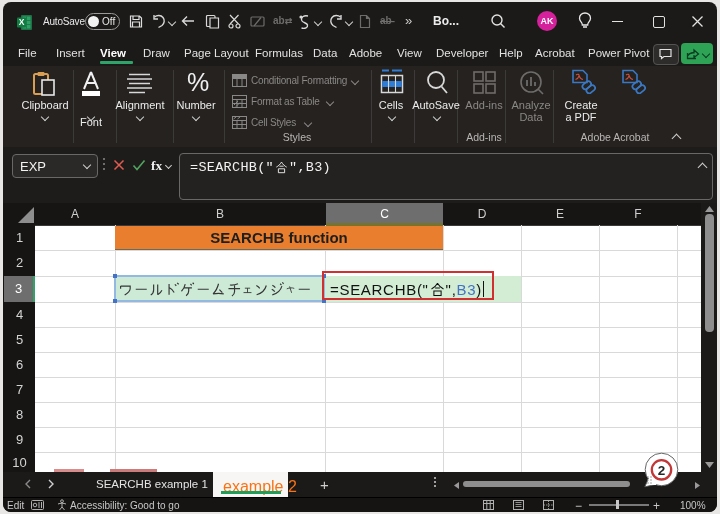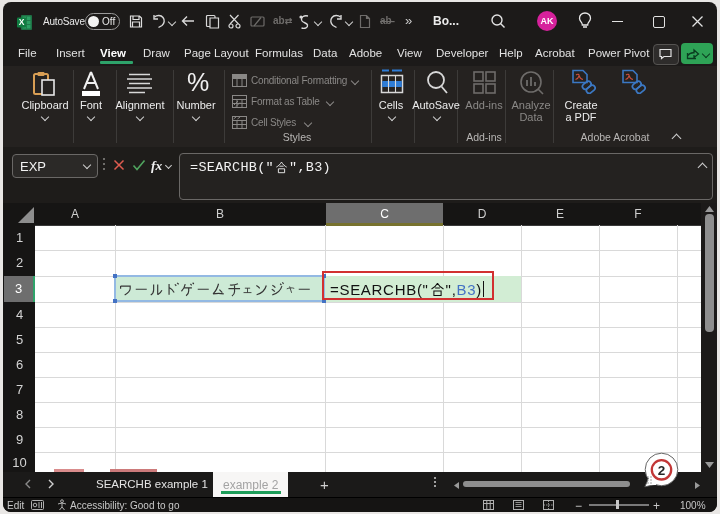--- a/index.html
+++ b/index.html
@@ -132,21 +132,21 @@
           <rect x="3" y="3" width="14" height="20" rx="1.5" fill="none" stroke="#D89E54" stroke-width="2"></rect>
           <rect x="6.5" y="1" width="7" height="4" rx="1" fill="#D89E54"></rect>
           <rect x="11" y="9" width="12" height="15" fill="#252220" stroke="#e8e8e8" stroke-width="1.6"></rect>
         </svg>
 <div class="ilabel" style="left:13px;top:99px;width:64px;">Clipboard</div>
 <span class="chev abs" style="left:42px;top:114px;"></span>
 <svg class="abs" style="left:79px;top:70px" width="24" height="28" viewBox="0 0 24 28">
           <path d="M12 2 L5 19 M12 2 L19 19 M7.5 13 H16.5" fill="none" stroke="#f0f0f0" stroke-width="2"></path>
           <rect x="3" y="21" width="18" height="5" fill="#fff"></rect>
         </svg>
-<div class="ilabel" style="left:63px;top:99px;width:56px;">Font</div>
+<div class="ilabel" style="left:63px;top:116px;width:56px;">Font</div>
 <span class="chev abs" style="left:88px;top:114px;"></span>
 <svg class="abs" style="left:123px;top:73px" width="33" height="22" viewBox="0 0 33 22">
           <path d="M6 1.5 H27 M4 6 H29 M6 10.5 H27 M4 15 H29 M6 19.5 H22" stroke="#d8d8d8" stroke-width="1.7"></path>
         </svg>
 <div class="ilabel" style="left:108px;top:99px;width:64px;">Alignment</div>
 <span class="chev abs" style="left:137px;top:114px;"></span>
 <div class="abs" style="left:178px;top:68px;width:40px;height:30px;color:#f0f0f0;font-size:25px;text-align:center;">%</div>
 <div class="ilabel" style="left:166px;top:99px;width:60px;">Number</div>
 <span class="chev abs" style="left:193px;top:114px;"></span>
 <svg class="abs" style="left:232px;top:74px" width="15" height="13" viewBox="0 0 15 13">
@@ -223,21 +223,21 @@
 <div class="abs" style="left:12px;top:154px;width:84px;height:22px;background:#2B2927;border:1px solid #6A6866;border-radius:4px;"></div>
 <div class="abs" style="left:20px;top:159px;font-size:13px;color:#f2f2f2;">EXP</div>
 <span class="chev abs" style="left:84px;top:162px;"></span>
 <div class="abs" style="left:103px;top:158px;width:2px;height:2px;background:#8a8886;border-radius:50%;box-shadow:0 5px 0 #8a8886,0 10px 0 #8a8886;"></div>
 <svg class="abs" style="left:113px;top:159px" width="12" height="12" viewBox="0 0 12 12">
           <path d="M1.5 1.5 L10.5 10.5 M10.5 1.5 L1.5 10.5" stroke="#E05C50" stroke-width="1.5"></path>
         </svg>
 <svg class="abs" style="left:132px;top:159px" width="14" height="12" viewBox="0 0 14 12">
           <path d="M1.5 6.5 L5 10.5 L12.5 1.5" fill="none" stroke="#4FA35E" stroke-width="1.6"></path>
         </svg>
-<div class="abs" style="left:151px;top:158px;font-size:13.5px;color:#f0f0f0;font-style:italic;font-family:'Liberation Serif',serif;font-weight:bold;">fx</div>
+<div class="abs" style="left:151px;top:158px;font-size:13.5px;color:#f0f0f0;font-family:'Liberation Serif',serif;font-weight:bold;">fx</div>
 <span class="chev abs" style="left:166px;top:163px;width:4px;height:4px;"></span>
 <div class="abs" style="left:179px;top:153px;width:532px;height:45px;background:#242220;border:1px solid #6A6866;border-radius:4px;"></div>
 <div class="abs" style="left:190px;top:160px;font-size:13.5px;letter-spacing:0.3px;color:#f2f2f2;font-family:'Liberation Mono',monospace;display:flex;align-items:center;">=SEARCHB("<svg class="kj" style="width:13px;height:13px;color:#f2f2f2;margin:0 1px;">
             <use href="#k-gou"></use>
           </svg>",B3)</div>
 <span class="chevup abs" style="left:699px;top:164px;"></span>
 
 <div class="abs" style="left:3px;top:203px;width:714px;height:269px;background:#161514;"></div>
 <div class="abs" style="left:35px;top:225px;width:666px;height:247px;background:#ffffff;"></div>
 <div class="abs" style="left:35px;top:203px;width:666px;height:22px;background:#161514;border-bottom:1px solid #3a3a3a;"></div>
@@ -271,20 +271,21 @@
 <div class="gline-h" style="top:250px;"></div>
 <div class="gline-h" style="top:276px;"></div>
 <div class="gline-h" style="top:302px;"></div>
 <div class="gline-h" style="top:327px;"></div>
 <div class="gline-h" style="top:352px;"></div>
 <div class="gline-h" style="top:377px;"></div>
 <div class="gline-h" style="top:402px;"></div>
 <div class="gline-h" style="top:427px;"></div>
 <div class="gline-h" style="top:452px;"></div>
 
+<div class="abs" style="left:115px;top:226px;width:328px;height:24px;background:#E87E2E;border-bottom:1px solid #6B6B57;box-sizing:border-box;font-weight:bold;font-size:15px;color:#1E1E1E;text-align:center;line-height:23px;">SEARCHB function</div>
 <div class="abs" style="left:115px;top:276px;width:210px;height:26px;background:#CDEAD6;"></div>
 <div class="abs" style="left:325px;top:276px;width:196px;height:26px;background:#D2EDD4;"></div>
 <div class="abs" style="left:118px;top:281px;display:flex;gap:1px;align-items:center;">
 <svg class="kj">
             <use href="#k-wa"></use>
           </svg>
           <svg class="kj">
             <use href="#k-bar"></use>
           </svg>
           <svg class="kj">
@@ -344,21 +345,21 @@
 
 <div class="abs" style="left:3px;top:472px;width:714px;height:25px;background:#1B1A19;"></div>
 <svg class="abs" style="left:24px;top:479px" width="8" height="10" viewBox="0 0 8 10">
           <path d="M6 1 L2 5 L6 9" fill="none" stroke="#8a8a8a" stroke-width="1.4"></path>
         </svg>
 <svg class="abs" style="left:47px;top:479px" width="8" height="10" viewBox="0 0 8 10">
           <path d="M2 1 L6 5 L2 9" fill="none" stroke="#cfcfcf" stroke-width="1.4"></path>
         </svg>
 <div class="abs" style="left:96px;top:478px;font-size:11.5px;color:#e4e4e4;">SEARCHB example 1</div>
 <div class="abs" style="left:213px;top:472px;width:75px;height:25px;background:#F7F6F5;"></div>
-<div class="abs" style="left:223px;top:478px;font-size:12px;color:#a3a3a3;">example 2</div>
+<div class="abs" style="left:223px;top:478px;font-size:16px;color:#f97316;">example 2</div>
 <div class="abs" style="left:221px;top:491px;width:60px;height:2.5px;background:#1E9E5A;"></div>
 <div class="abs" style="left:320px;top:476px;font-size:15px;color:#cfcfcf;">+</div>
 <div class="abs" style="left:434px;top:477px;width:2px;height:2px;background:#cfcfcf;border-radius:50%;box-shadow:0 4px 0 #cfcfcf,0 8px 0 #cfcfcf;"></div>
 <svg class="abs" style="left:453px;top:481px" width="7" height="9">
           <polygon points="6,1 6,8 1,4.5" fill="#9a9a9a"></polygon>
         </svg>
 <div class="abs" style="left:463px;top:481px;width:167px;height:6px;background:#8E8E8E;border-radius:3px;"></div>
 <svg class="abs" style="left:694px;top:481px" width="7" height="9">
           <polygon points="1,1 1,8 6,4.5" fill="#9a9a9a"></polygon>
         </svg>

